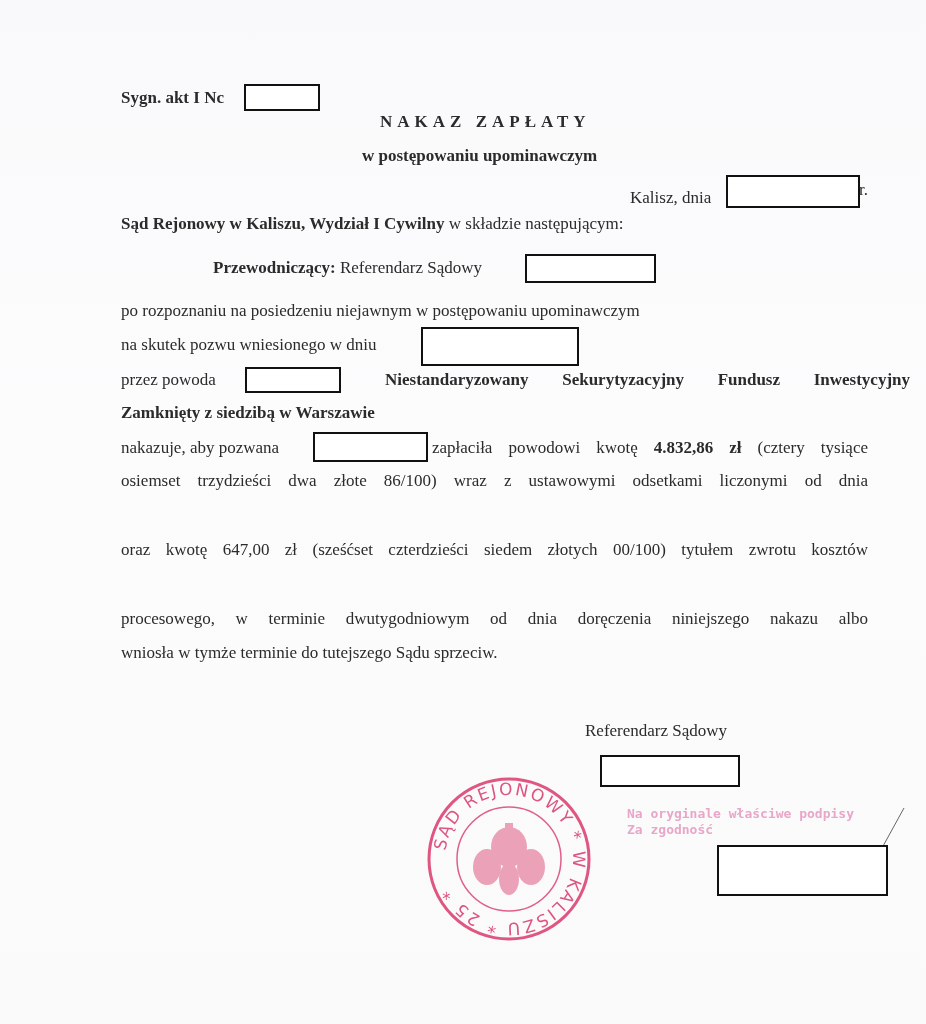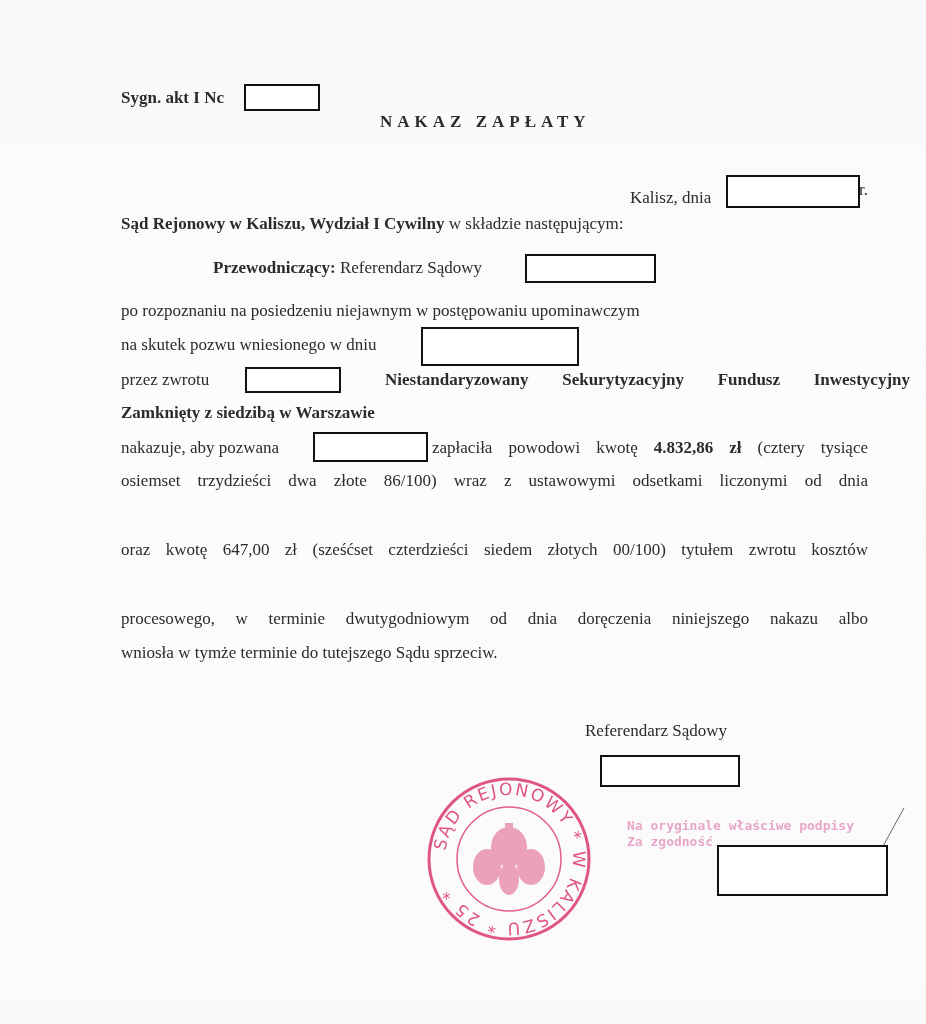--- a/index.html
+++ b/index.html
@@ -10,51 +10,52 @@
     color: #2b2b2b;
   }
   .page { position: absolute; inset: 0; background: linear-gradient(180deg,#f9f9fb 0%,#fcfcfd 40%,#fafafb 100%); }
   .abs { position: absolute; white-space: nowrap; }
   .t { font-size: 17px; line-height: 20px; }
   .b { font-weight: bold; }
   .redact { position: absolute; background: #fff; border: 2px solid #111; box-sizing: border-box; }
   .title { font-size: 17px; font-weight: bold; letter-spacing: 5px; }
   .just { text-align: justify; text-align-last: justify; white-space: normal; }
   .stamp { position: absolute; left: 425px; top: 775px; width: 168px; height: 168px; }
-  .cert { position: absolute; color: #e8a7c8; font-family: "DejaVu Sans Mono", monospace; font-weight: bold; font-size: 13px; line-height: 16px; margin-top: 12px; }
+  .cert { position: absolute; color: #e8a7c8; font-family: "DejaVu Sans Mono", monospace; font-weight: bold; font-size: 13px; line-height: 16px; }
 </style>
 </head>
 <body>
 
 <div class="page">
 
   <span class="abs t b" style="left:121px;top:88px;">Sygn. akt I Nc</span>
   <div class="redact" style="left:244px;top:84px;width:76px;height:27px;"></div>
 
   <span class="abs title" style="left:380px;top:112px;">NAKAZ ZAPŁATY</span>
+  <span class="abs t b" style="left:362px;top:146px;">w postępowaniu upominawczym</span>
 
   <span class="abs t" style="left:630px;top:188px;">Kalisz, dnia</span>
   <div class="redact" style="left:726px;top:175px;width:134px;height:33px;"></div>
   <span class="abs t" style="left:859px;top:180px;">r.</span>
 
   <div class="abs t" style="left:121px;top:214px;">
     <span class="b">Sąd Rejonowy w Kaliszu, Wydział I Cywilny</span><span> w składzie następującym:</span>
   </div>
 
   <div class="abs t" style="left:213px;top:258px;">
     <span class="b">Przewodniczący:</span><span> Referendarz Sądowy</span>
   </div>
   <div class="redact" style="left:525px;top:254px;width:131px;height:29px;"></div>
 
   <span class="abs t" style="left:121px;top:335px;">na skutek pozwu wniesionego w dniu</span>
 
   <span class="abs t" style="left:121px;top:301px;">po rozpoznaniu na posiedzeniu niejawnym w postępowaniu upominawczym</span>
   <div class="redact" style="left:421px;top:327px;width:158px;height:39px;"></div>
 
-  <span class="abs t" style="left:121px;top:370px;">przez  zwrotu</span>
+  <span class="abs t" style="left:121px;top:370px;">przez  powoda</span>
   <div class="redact" style="left:245px;top:367px;width:96px;height:26px;"></div>
   <div class="abs t b just" style="left:343px;top:370px;width:525px;margin-left:42px;">Niestandaryzowany  Sekurytyzacyjny  Fundusz  Inwestycyjny</div>
   <span class="abs t b" style="left:121px;top:403px;">Zamknięty z siedzibą w Warszawie</span>
 
   <span class="abs t" style="left:121px;top:438px;">nakazuje, aby pozwana</span>
   <div class="redact" style="left:313px;top:432px;width:115px;height:30px;"></div>
   <div class="abs t just" style="left:432px;top:438px;width:436px;">
     <span>zapłaciła powodowi kwotę </span><span class="b">4.832,86 zł</span><span> (cztery tysiące</span>
   </div>
   <div class="abs t just" style="left:121px;top:471px;width:747px;">osiemset trzydzieści dwa złote 86/100) wraz z ustawowymi odsetkami liczonymi od dnia</div>

